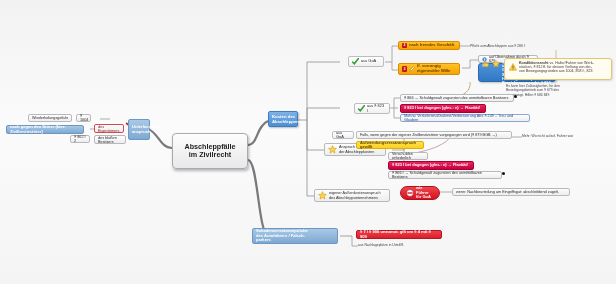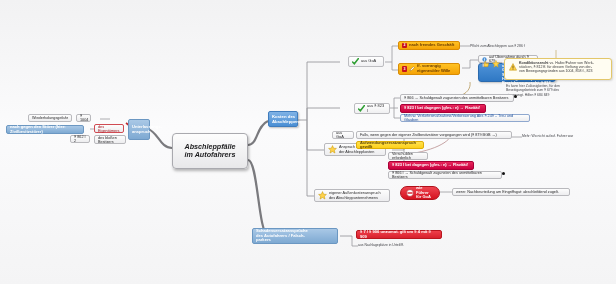--- a/index.html
+++ b/index.html
@@ -16,21 +16,21 @@
         line-height:1.05;white-space:normal;}
   .lbl{display:block;}
 
   
   .central{
     left:172px;top:133px;width:76px;height:36px;
     background:linear-gradient(180deg,#fdfdfd,#e8e8ea);
     border:1px solid #a9a9ae;border-radius:4px;
     box-shadow:1px 2px 3px rgba(0,0,0,.28);
     justify-content:center;text-align:center;
-    font-size:7.2px;font-weight:bold;color:#1d1d1f;padding:16px;font-style:italic;
+    font-size:7.2px;font-weight:bold;color:#1d1d1f;padding:16px;
   }
 
   
   .blue{
     background:linear-gradient(180deg,#7fb2e5,#4a8fd4);
     border:1px solid #3f7cbd;border-radius:2px;
     color:#fff;font-size:4.3px;font-weight:bold;
     padding:2px 3px;box-shadow:1px 1px 2px rgba(0,0,0,.25);
   }
   .blue-lite{
@@ -156,21 +156,21 @@
 
     <path d="M100,119 L110,119" stroke="#9a9a9e" stroke-width="0.8" fill="none"></path>
     <path d="M100,139 L106,139" stroke="#9a9a9e" stroke-width="0.8" fill="none"></path>
     <path d="M90,129 L96,129" stroke="#9a9a9e" stroke-width="0.8" fill="none"></path>
     <path d="M126,123 L130,126" stroke="#c0272d" stroke-width="1.6" fill="none"></path>
   </svg>
 
   <div class="node central">
     <div>
       <span class="lbl">Abschleppfälle</span>
-      <span class="lbl">im Autofahrers</span>
+      <span class="lbl">im Zivilrecht</span>
     </div>
   </div>
 
   <div class="node blue-lite" style="left:128px;top:119px;width:22px;height:21px;line-height:1.15;">
     <span style="white-space:pre-line;">Unterlassungs-
 anspruch</span>
   </div>
 
   <div class="node plain" style="left:28px;top:114px;width:44px;height:8px;">
     <span>Wiederholungsgefahr</span>

